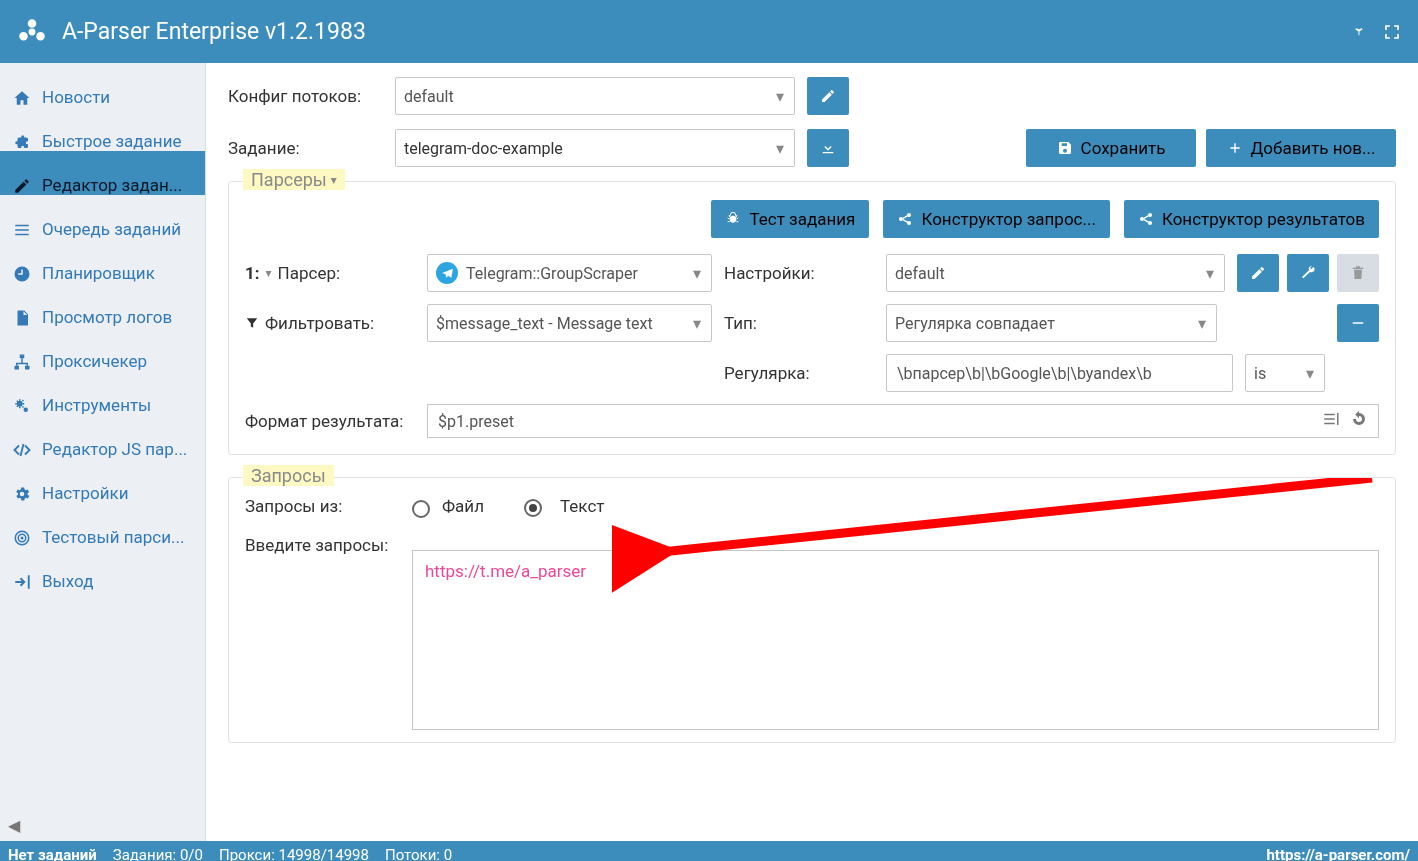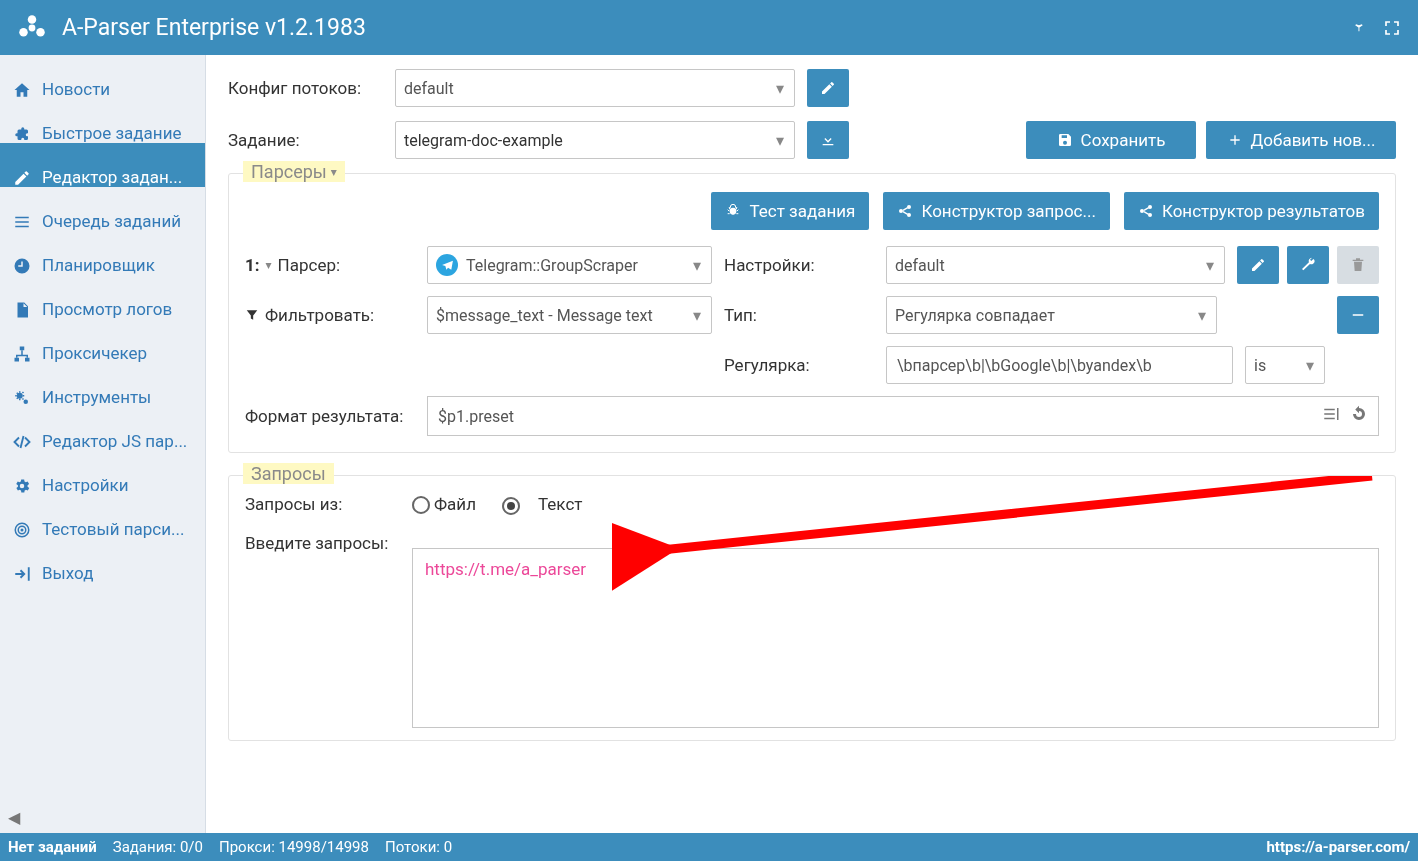--- a/index.html
+++ b/index.html
@@ -8,21 +8,21 @@
     font-family: -apple-system, "Segoe UI", Roboto, "Helvetica Neue", Arial, sans-serif;
     font-size: 15px;
     color: #333;
     background: #fff;
     height: 100%;
     overflow: hidden;
   }
 
   
   .header {
-    height: 55px;
+    height: 63px;
     background: #3C8DBC;
     color: #fff;
     display: flex;
     align-items: center;
     padding: 0 12px;
   }
   .logo {
     width: 40px; height: 40px;
     display: flex; align-items: center; justify-content: center;
     margin-right: 10px;
@@ -65,21 +65,21 @@
     white-space: nowrap;
     overflow: hidden;
     text-overflow: ellipsis;
   }
   .side-item .ico {
     width: 20px; flex: 0 0 20px;
     display: flex; align-items: center; justify-content: center;
   }
   .side-item.active {
     background: #3C8DBC;
-    color: #ffffff;
+    color: #0f172a;
   }
   .sidebar-collapse {
     position: absolute;
     left: 8px; bottom: 6px;
     color: #777;
     font-size: 16px;
     cursor: pointer;
   }
 
   
@@ -116,21 +116,21 @@
     position: relative;
   }
   .select { width: 400px; justify-content: space-between; padding-left: 8px; }
   .select .caret { color: #888; }
   .input { width: 400px; }
 
   .btn {
     height: 38px;
     min-width: 40px;
     background: #3C8DBC;
-    color: #ffffff;
+    color: #000000;
     display: inline-flex;
     align-items: center;
     justify-content: center;
     gap: 8px;
     padding: 0 14px;
     border-radius: 2px;
     cursor: pointer;
     font-size: 17px;
     white-space: nowrap;
   }
@@ -196,21 +196,21 @@
 
   .result-row {
     display: flex;
     align-items: center;
     gap: 12px;
   }
   .result-row .form-label { width: 170px; flex: 0 0 170px; line-height: 1.2; }
   .result-input {
     flex: 1;
     border: 1px solid #c6c6c6;
-    height: 40px;
+    height: 34px;
     display: flex;
     align-items: center;
     padding: 0 10px;
     font-size: 16px;
     color: #555;
     justify-content: space-between;
   }
   .result-icons { display: flex; gap: 10px; color: #777; }
 
   
@@ -579,21 +579,21 @@
       </div>
     </div>
 
     <div class="fieldset" style="padding-bottom:12px">
       <div class="legend">
         <span>Запросы</span>
       </div>
 
       <div class="form-row" style="margin-bottom:0">
         <div class="form-label" style="width:155px">Запросы из:</div>
-        <label style="display:flex;align-items:flex-start;gap:0;margin-right:14px;cursor:pointer">
+        <label style="display:flex;align-items:flex-end;gap:8px;margin-right:28px;cursor:pointer">
           <span class="radio"></span>
           <span class="radio-label" style="margin-right:0">Файл</span>
         </label>
         <label style="display:flex;align-items:center;gap:14px;cursor:pointer">
           <span class="radio checked"></span>
           <span class="radio-label" style="margin-right:0">Текст</span>
         </label>
       </div>
 
       <div class="queries-row" style="margin-top:18px;position:relative">

